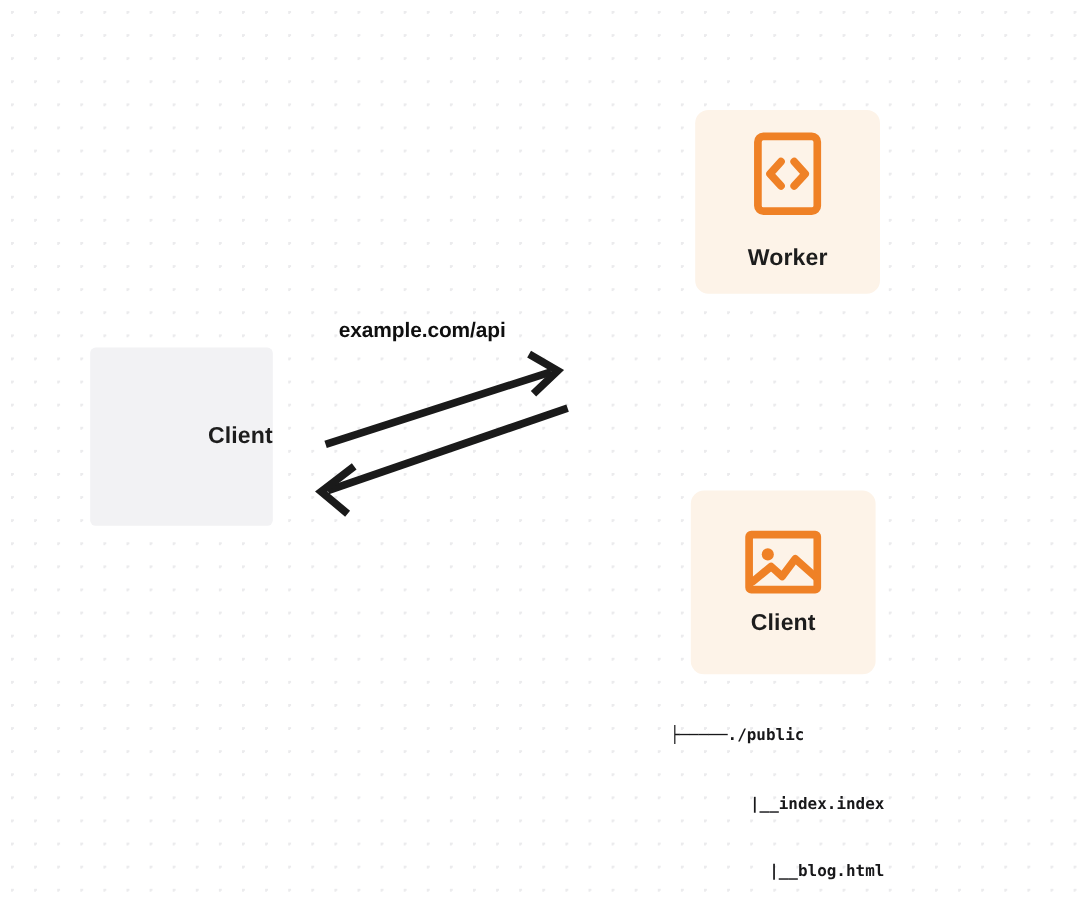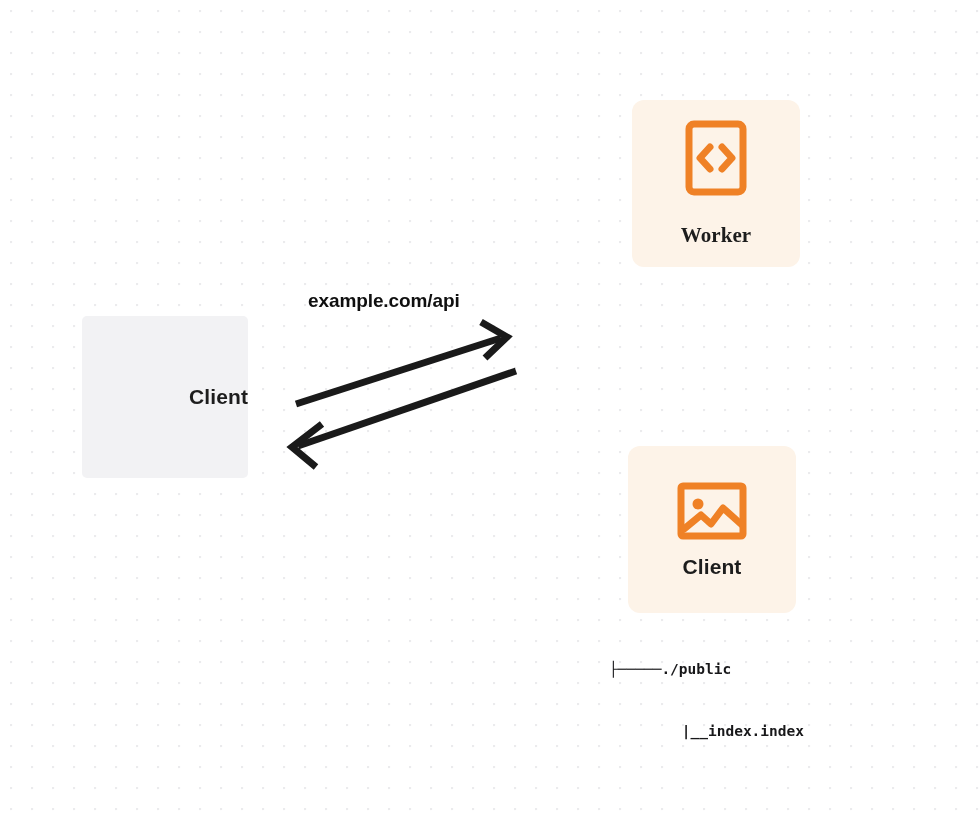--- a/index.html
+++ b/index.html
@@ -105,21 +105,21 @@
   }
   #worker-card { left: 632px; top: 100px; }
   #assets-card { left: 628px; top: 446px; }
 
   .card-label {
     font-size: 21px;
     font-weight: bold;
     color: #1d1d1d;
     letter-spacing: 0.1px;
   }
-  #worker-card .card-label { margin-top: 27px; font-family: Liberation Serif, serif; }
+  #worker-card .card-label { margin-top: 27px; }
   #assets-card .card-label { margin-top: 14px; }
 
   .card-icon {
     display: block;
     line-height: 0;
   }
 
   
   #file-tree {
     position: absolute;
@@ -184,16 +184,17 @@
         <circle cx="21" cy="23" r="5.5" fill="#ef8126"></circle>
         <polyline points="7,48 24,34 34,43 46,27 65,44" fill="none" stroke="#ef8126" stroke-width="7" stroke-linecap="round" stroke-linejoin="round"></polyline>
       </svg>
     </span>
     <span class="card-label">Client</span>
   </div>
 
   <div id="file-tree">
     <span class="tree-row root"><span>├─────</span><span>./public</span></span>
     <span class="tree-row"><span>|__</span><span>index.index</span></span>
+    <span class="tree-row"><span>|__</span><span>blog.html</span></span>
     
   </div>
 
 </div>
 
 </body></html>

